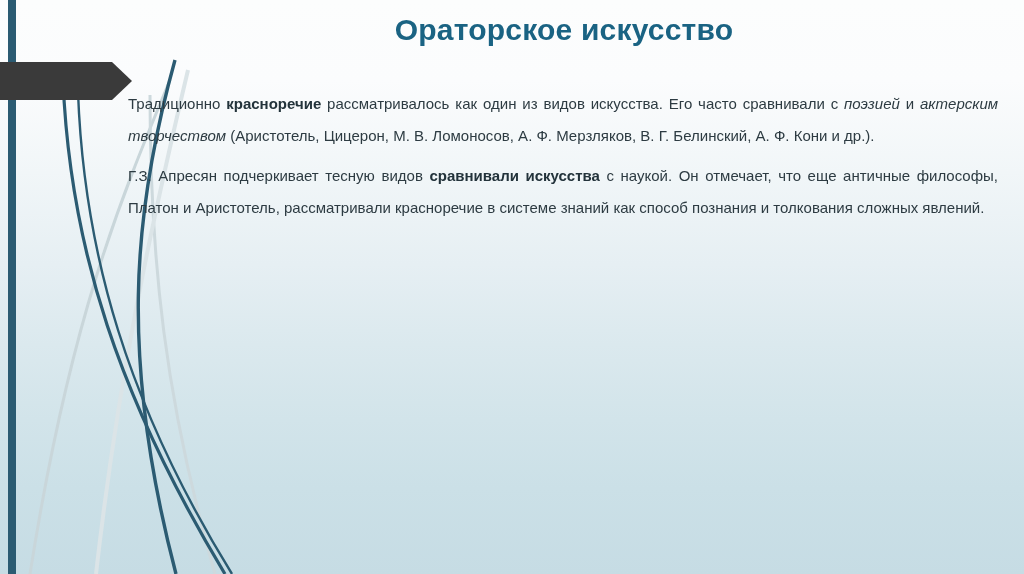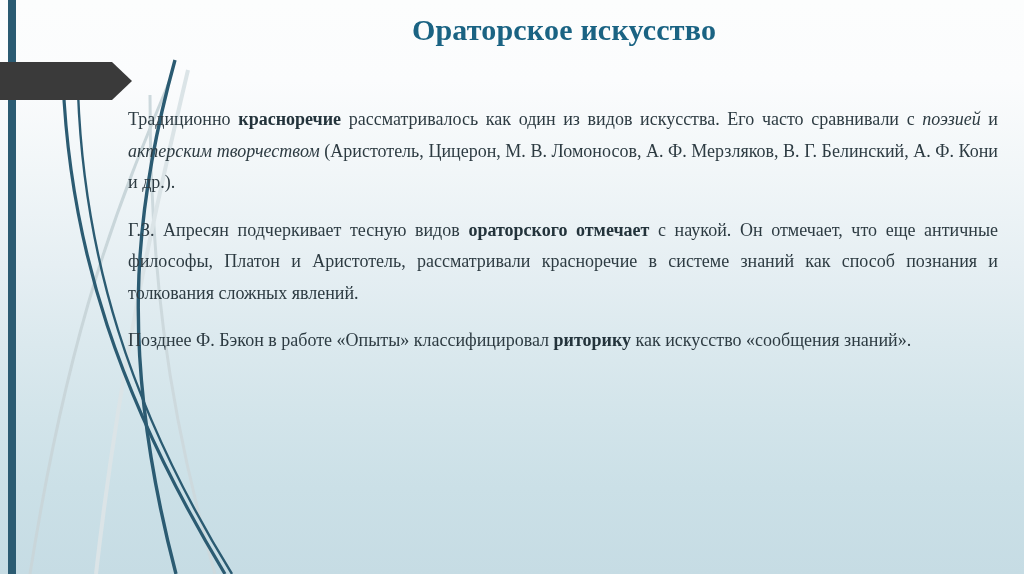--- a/index.html
+++ b/index.html
@@ -14,21 +14,21 @@
     overflow: hidden;
     background: linear-gradient(to bottom,
         #fcfdfd 0%,
         #fbfcfd 14%,
         #f1f6f8 30%,
         #e6eff3 46%,
         #dbe9ee 60%,
         #d2e4ea 73%,
         #cbe0e7 85%,
         #c6dce4 100%);
-    font-family: Liberation Serif, serif;
+    font-family: Liberation Sans, sans-serif;
   }
 
   
   .deco-curves {
     position: absolute;
     left: 0;
     top: 0;
     width: 340px;
     height: 574px;
     pointer-events: none;
@@ -69,24 +69,24 @@
 
   
   .body-area {
     position: absolute;
     left: 128px;
     top: 88px;
     width: 870px;
   }
   .para {
     color: #2d3b42;
-    font-size: 18px;
+    font-size: 15px;
     line-height: 31.5px;
     text-align: justify;
-    margin: 16px 0 9px 0;
+    margin: 0 0 9px 0;
   }
   .para:last-child { margin-bottom: 0; }
   .para b { font-weight: bold; color: #23333b; }
   .para i { font-style: italic; }
 </style>
 </head>
 <body>
 
 <div class="slide">
 
@@ -102,17 +102,16 @@
   <div class="left-bar"></div>
 
   <svg class="arrow-banner" viewBox="0 0 132 38" preserveAspectRatio="none" aria-hidden="true">
     <polygon points="0,0 112,0 132,19 112,38 0,38" fill="#3a3a3a"></polygon>
   </svg>
 
   <div class="title">Ораторское искусство</div>
 
   <div class="body-area">
     <p class="para"><span>Традиционно </span><b>красноречие</b><span> рассматривалось как один из видов искусства. Его часто сравнивали с </span><i>поэзией</i><span> и </span><i>актерским творчеством</i><span> (Аристотель, Цицерон, М. В. Ломоносов, А. Ф. Мерзляков, В. Г. Белинский, А. Ф. Кони и др.).</span></p>
-    <p class="para"><span>Г.З. Апресян подчеркивает тесную видов </span><b>ораторского отмечает</b><span> с наукой. Он отмечает, что еще античные философы, Платон и Аристотель, рассматривали красноречие в системе знаний как способ познания и толкования сложных явлений.</span></p>
-    <p class="para"><span>Позднее Ф. Бэкон в работе «Опыты» классифицировал </span><b>риторику</b><span> как искусство «сообщения знаний».</span></p>
+    <p class="para"><span>Г.З. Апресян подчеркивает тесную видов </span><b>сравнивали искусства</b><span> с наукой. Он отмечает, что еще античные философы, Платон и Аристотель, рассматривали красноречие в системе знаний как способ познания и толкования сложных явлений.</span></p>
   </div>
 
 </div>
 
 </body></html>

